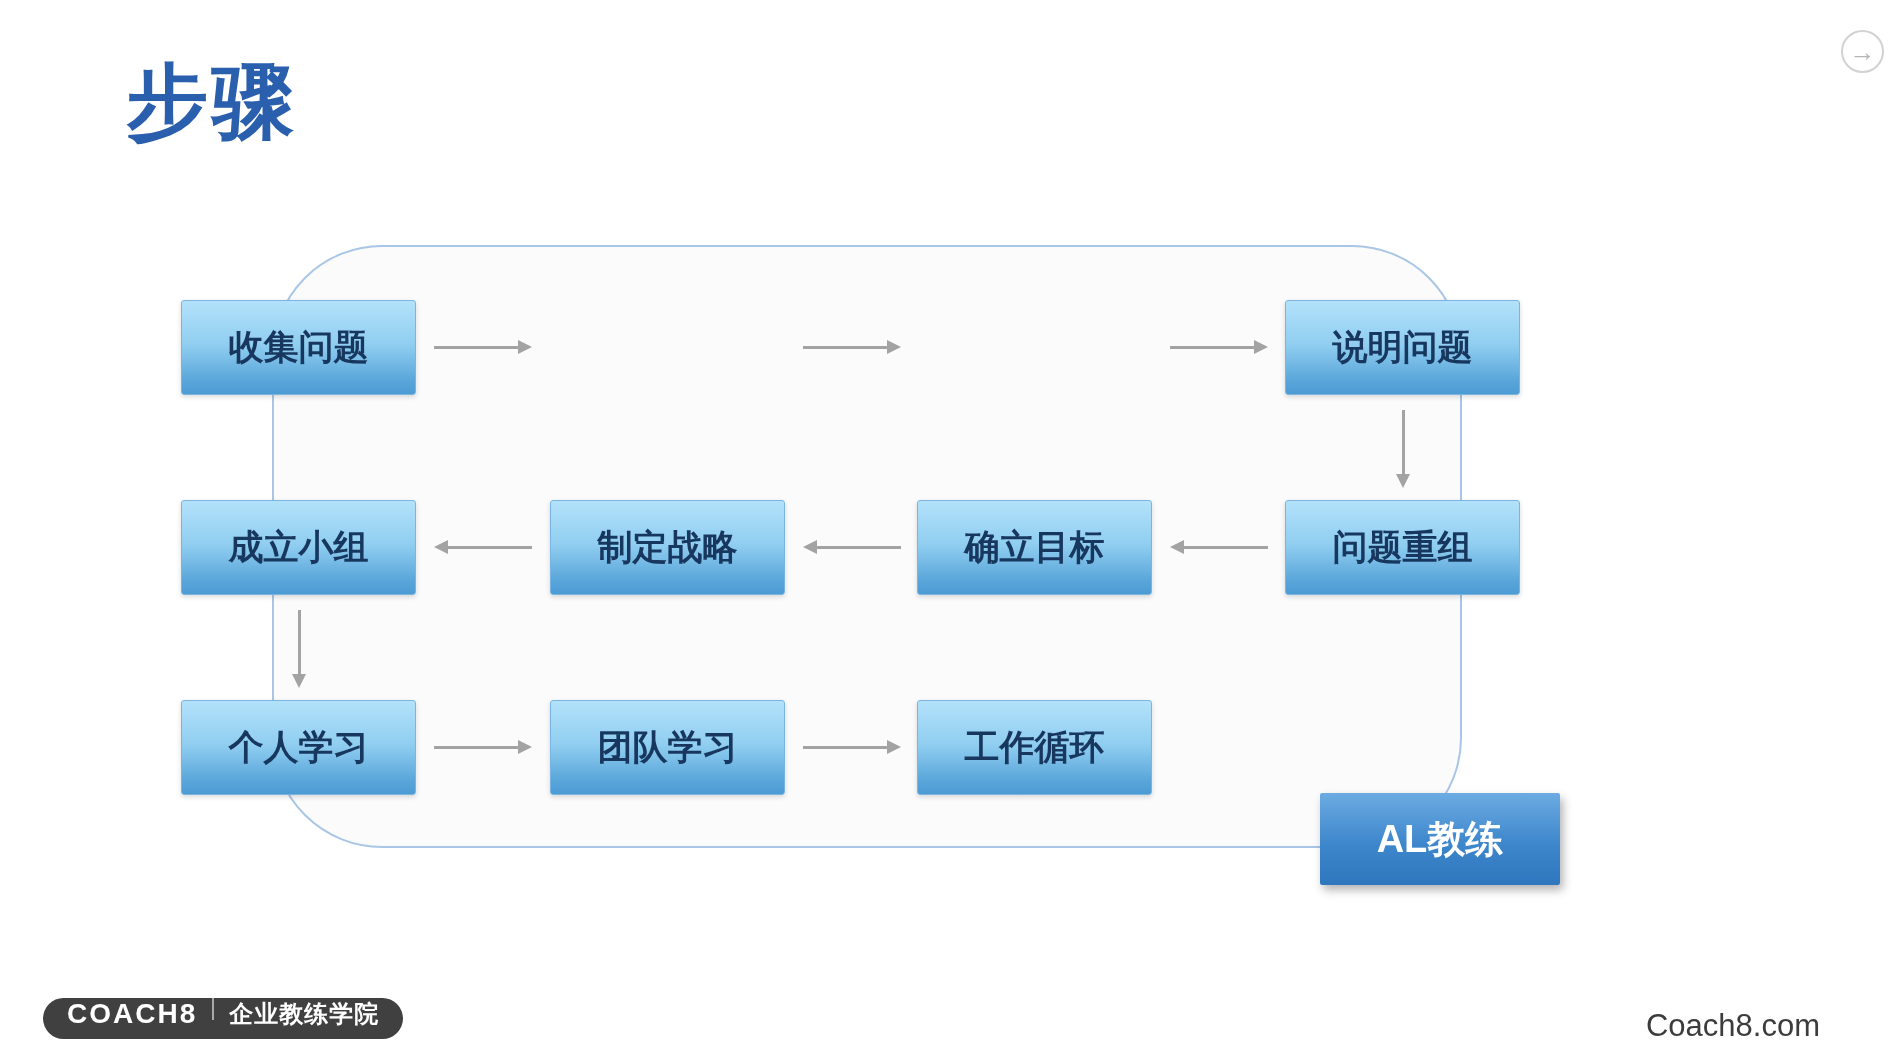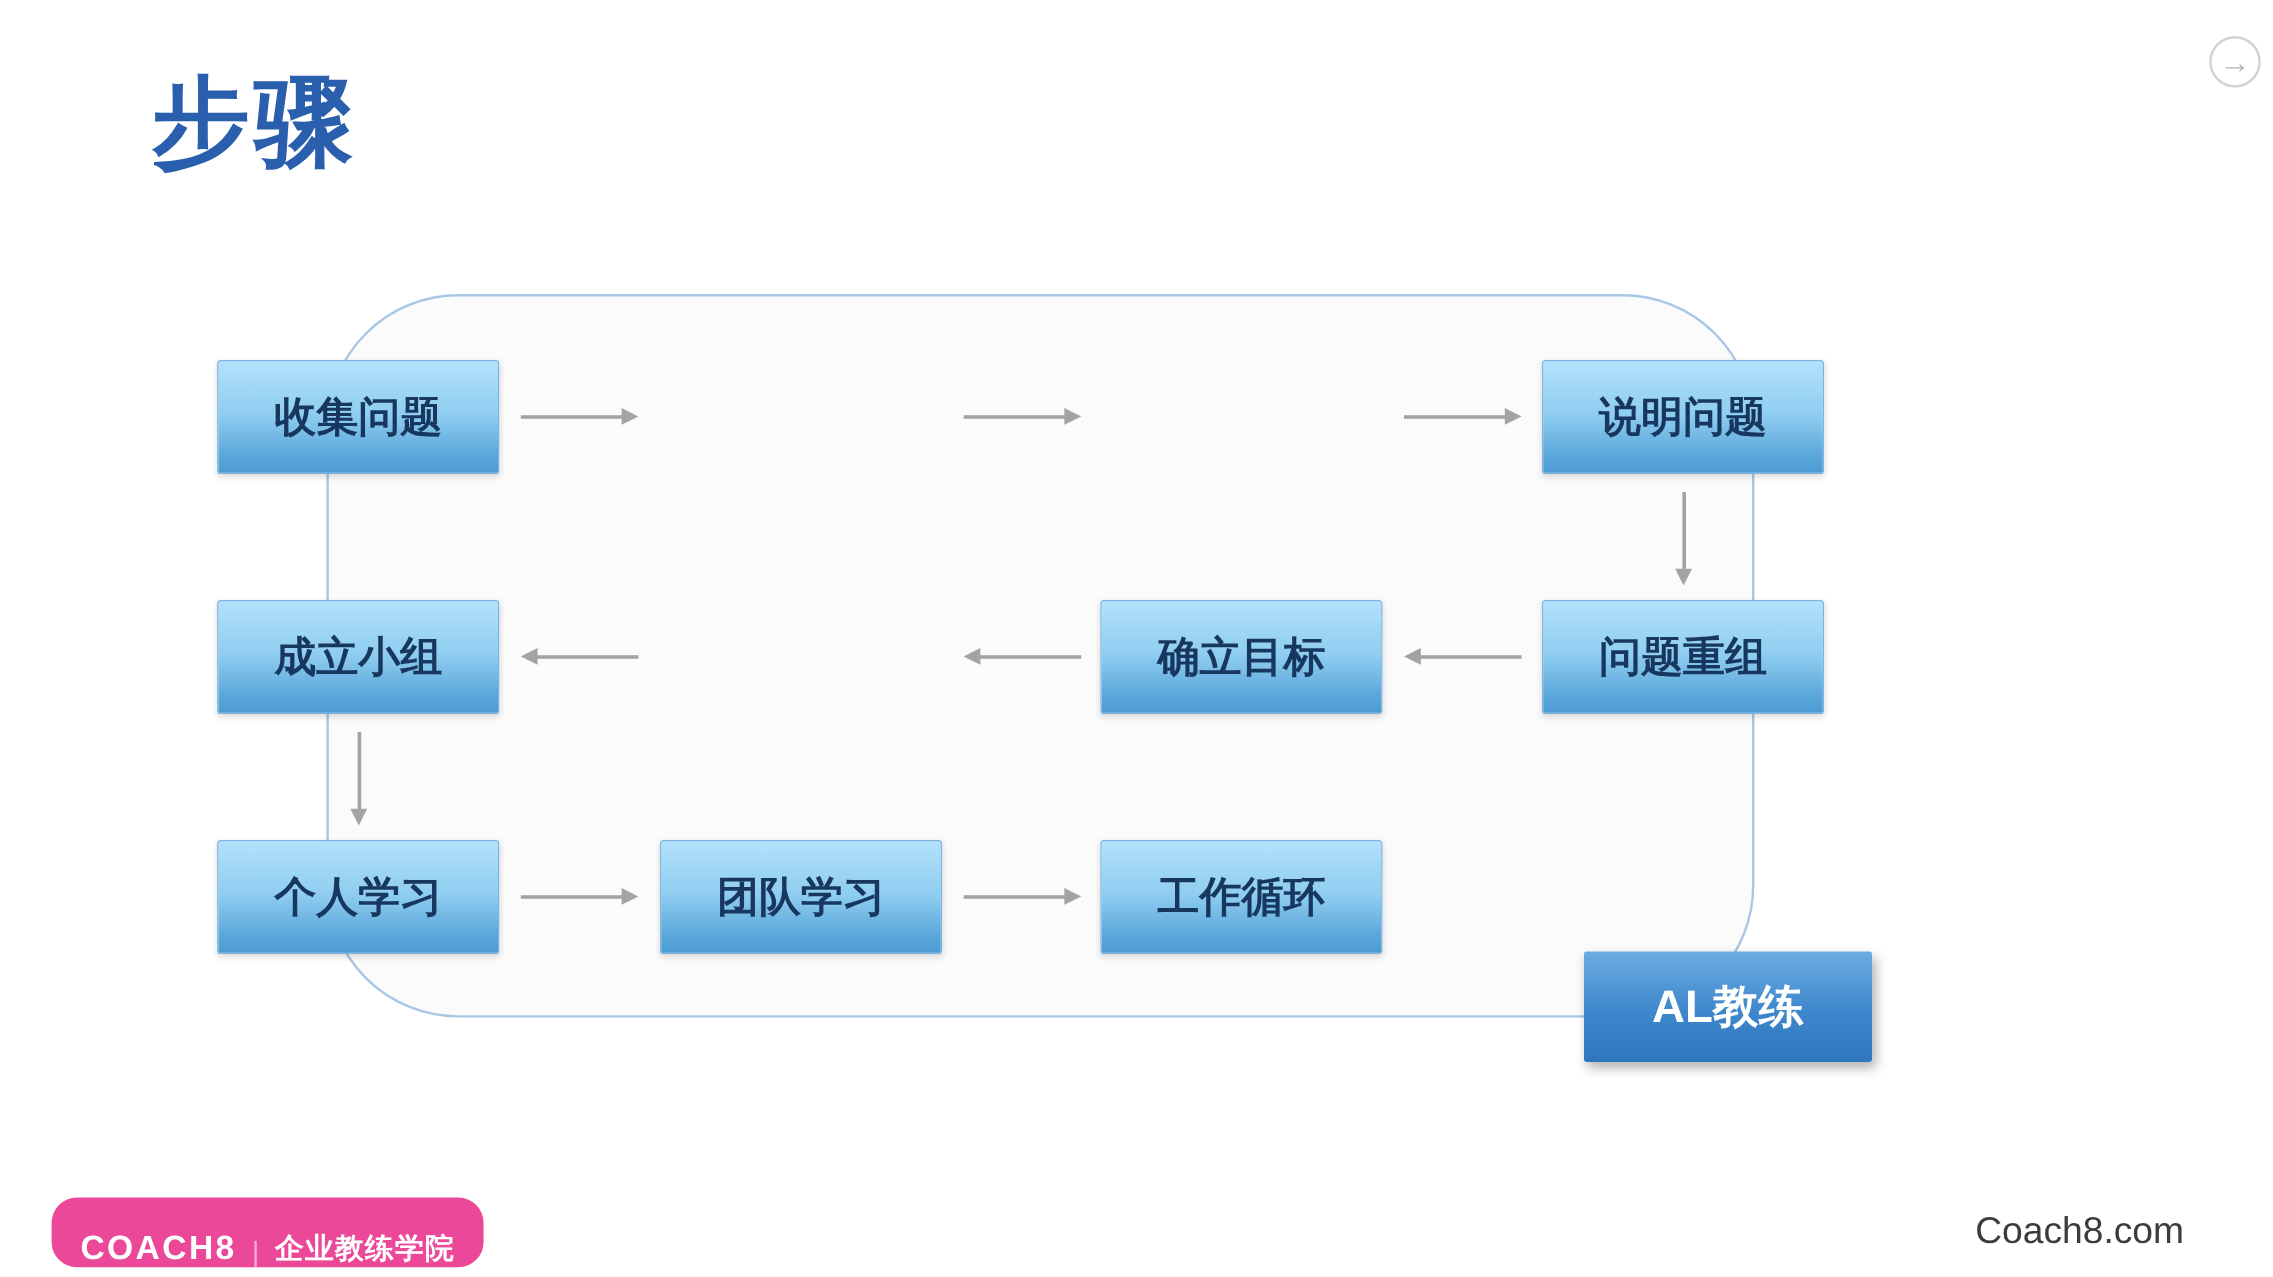--- a/index.html
+++ b/index.html
@@ -36,22 +36,22 @@
   .ar .head  { right:0; top:0; width:0; height:0; border-top:7px solid transparent;
                border-bottom:7px solid transparent; border-left:14px solid #a3a3a3; }
   .al .shaft { right:0; top:6px; width:85px; height:3px; background:#a3a3a3; }
   .al .head  { left:0; top:0; width:0; height:0; border-top:7px solid transparent;
                border-bottom:7px solid transparent; border-right:14px solid #a3a3a3; }
   .ad { width:14px; height:78px; }
   .ad .shaft { left:6px; top:0; width:3px; height:65px; background:#a3a3a3; }
   .ad .head  { left:0; bottom:0; width:0; height:0; border-left:7px solid transparent;
                border-right:7px solid transparent; border-top:14px solid #a3a3a3; }
 
-  .pill { position:absolute; left:43px; top:998px; height:58px; padding:0 24px;
-          background:#ec4899; border-radius:21px; display:flex; align-items:flex-end; }
+  .pill { position:absolute; left:43px; top:998px; height:41px; padding:0 24px;
+          background:#404040; border-radius:21px; display:flex; align-items:flex-start; }
   .pill .logo { color:#ffffff; font-weight:bold; font-size:28px; letter-spacing:2px; }
   .pill .sep  { width:2px; height:22px; background:rgba(255,255,255,0.55); margin:0 15px; }
   .pill .acad { color:#ffffff; font-weight:bold; font-size:24px; letter-spacing:1px;font-family:Liberation Serif, serif; }
 
   .site { position:absolute; right:74px; top:1008px; font-size:31px; color:#3c3c3c; }
 </style>
 </head>
 <body>
 
 <div class="slide">
@@ -62,20 +62,21 @@
     <span>→</span>
   </div>
 
   <div class="canvas"></div>
 
   <div class="node" style="left:181px;top:300px">收集问题</div>
   <div class="node" style="left:1285px;top:300px">说明问题</div>
 
   <div class="node" style="left:1285px;top:500px">问题重组</div>
   <div class="node" style="left:917px;top:500px">确立目标</div>
+  <div class="node" style="left:550px;top:500px">制定战略</div>
   <div class="node" style="left:181px;top:500px">成立小组</div>
 
   <div class="node" style="left:550px;top:700px">团队学习</div>
   <div class="node" style="left:181px;top:700px">个人学习</div>
   <div class="node" style="left:917px;top:700px">工作循环</div>
 
   <div class="node coach">AL教练</div>
 
   <div class="arrow ar" style="left:434px;top:340px">
       <i class="shaft"></i>

